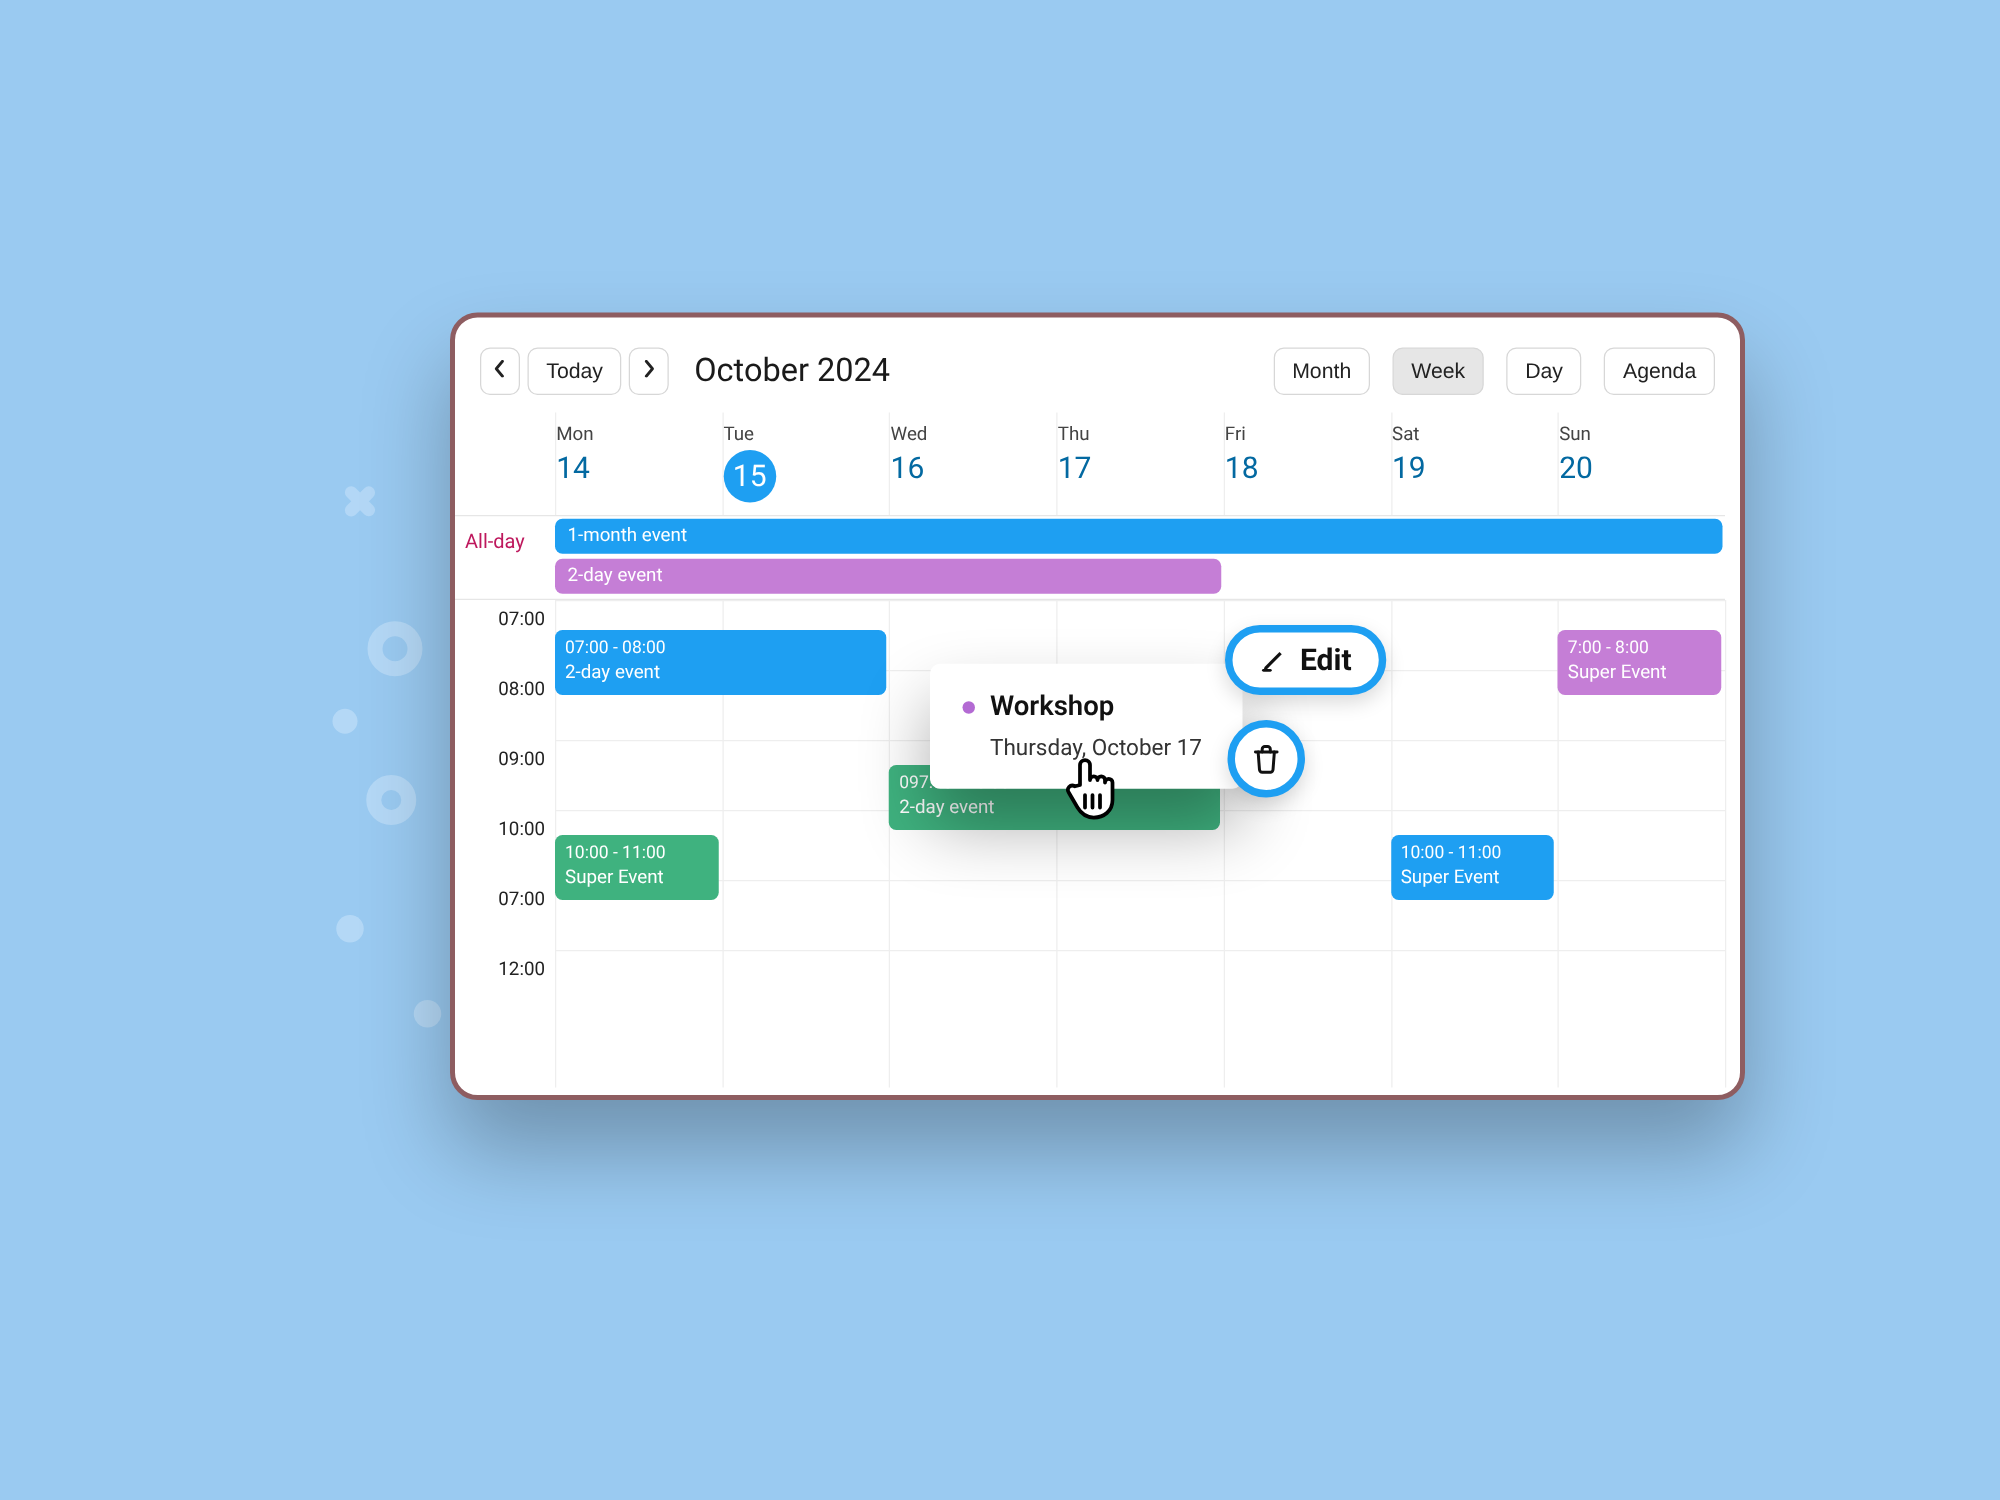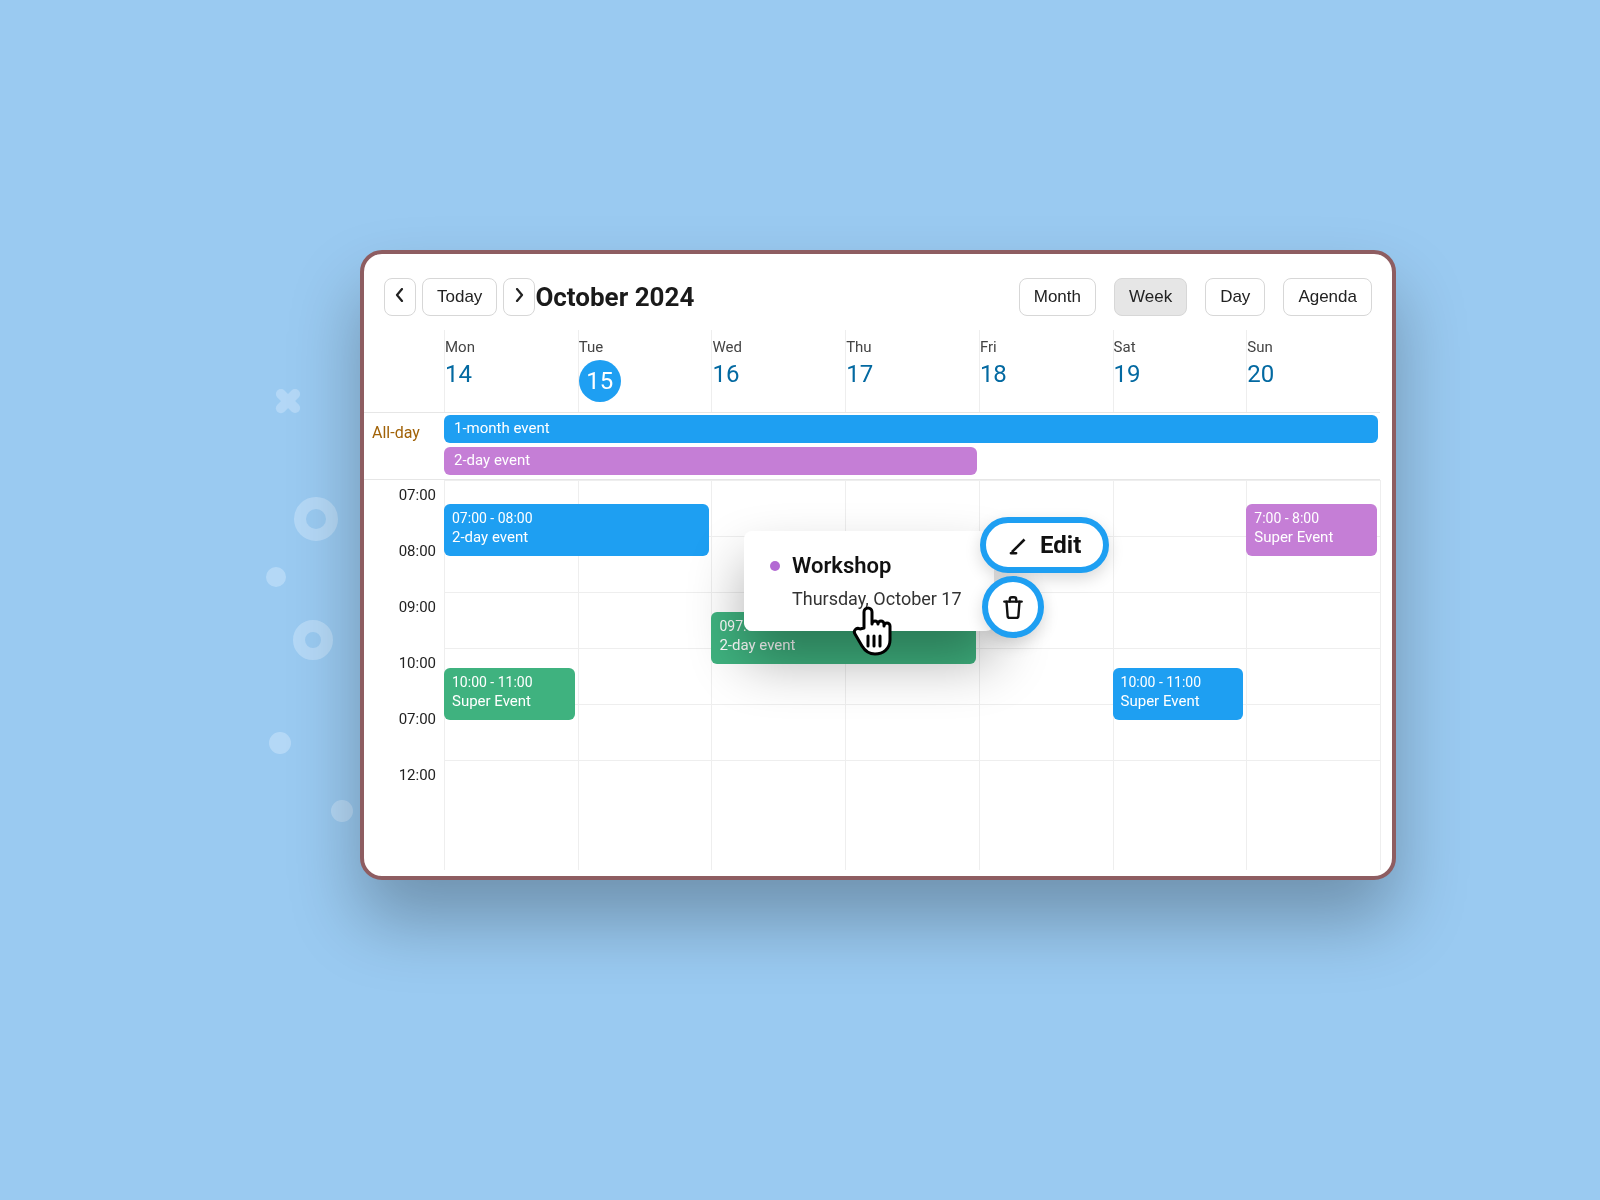--- a/index.html
+++ b/index.html
@@ -45,39 +45,39 @@
     border: 1px solid #d7d7d7;
     border-radius: 8px;
     font-size: 17px;
     color: #222;
     padding: 8px 14px;
     cursor: pointer;
   }
   .btn.small { padding: 7px 10px; }
   .btn.active { background: #e6e6e6; }
   .nav-group { display:flex; gap:6px; }
-  .title { font-size: 26px; font-weight: 700; color:#1a1a1a; }
+  .title { font-size: 26px; font-weight: 400; color:#1a1a1a; margin-left: 20px; }
   .spacer { flex:1; }
   .view-group { display:flex; gap:18px;justify-content:flex-end; }
 
   .grid-area { position: relative; padding: 0 12px 0 0; }
 
   .header-row { display:flex; border-bottom:1px solid #e6e6e6; }
   .gutter { width: 80px; flex:none; }
   .col { flex:1; border-left:1px solid #eee; padding:8px 0 10px 0; }
   .col:first-of-type { border-left:1px solid #eee; }
   .dow { font-size:15px; color:#444; }
   .dnum { font-size:24px; color:#0369a1; margin-top:4px; }
   .dnum.today {
     display:inline-flex; align-items:center; justify-content:center;
     width:42px; height:42px; background:#1E9FF2; color:#fff; border-radius:50%;
   }
 
   .allday-band { display:flex; border-bottom:1px solid #e6e6e6; }
-  .allday-label { width:80px; font-size:16px; color:#a16207; padding:10px 0 0 8px; }
+  .allday-label { width:80px; font-size:16px; color:#be185d; padding:10px 0 0 8px; }
   .allday-rows { flex:1; position:relative; height:66px; }
   .ad-event { position:absolute; height:28px; border-radius:6px; padding:4px 10px; font-size:15px; color:#fff; }
 
   .time-grid { display:flex; height:390px; position:relative; }
   .time-gutter { width:80px; flex:none; }
   .time-label { height:56px; font-size:15px; color:#222; text-align:right; padding-right:8px; display:flex; align-items:flex-start; justify-content:flex-end; padding-top:6px;}
   .cells { flex:1; position:relative; }
   .row-line { position:absolute; left:0; right:0; height:56px; border-top:1px solid #eee; }
   .col-line { position:absolute; top:0; bottom:0; width:0; border-left:1px solid #eee; }
 
@@ -241,21 +241,21 @@
   </div>
 
   <div class="popover" style="left:380px; top:277px;">
     <div class="row1">
       <div class="pop-dot"></div>
       <div class="pop-title">Workshop</div>
     </div>
     <div class="pop-date">Thursday, October 17</div>
   </div>
 
-  <div class="edit-pill" style="left:616px; top:263px;">
+  <div class="edit-pill" style="left:616px; top:246px;">
     <svg width="22" height="22" viewBox="0 0 24 24">
         <path d="M3 21 L6 20 L19 7 L17 5 L4 18 Z" fill="#111"></path>
         <path d="M3 21 H9" stroke="#111" stroke-width="2.5" stroke-linecap="round"></path>
       </svg>
     <span>Edit</span>
   </div>
 
   <div class="delete-circle" style="left:618px; top:322px;">
     <svg width="26" height="26" viewBox="0 0 24 24" fill="none" stroke="#111" stroke-width="2.2" stroke-linecap="round" stroke-linejoin="round">
         <path d="M4 7h16"></path>

